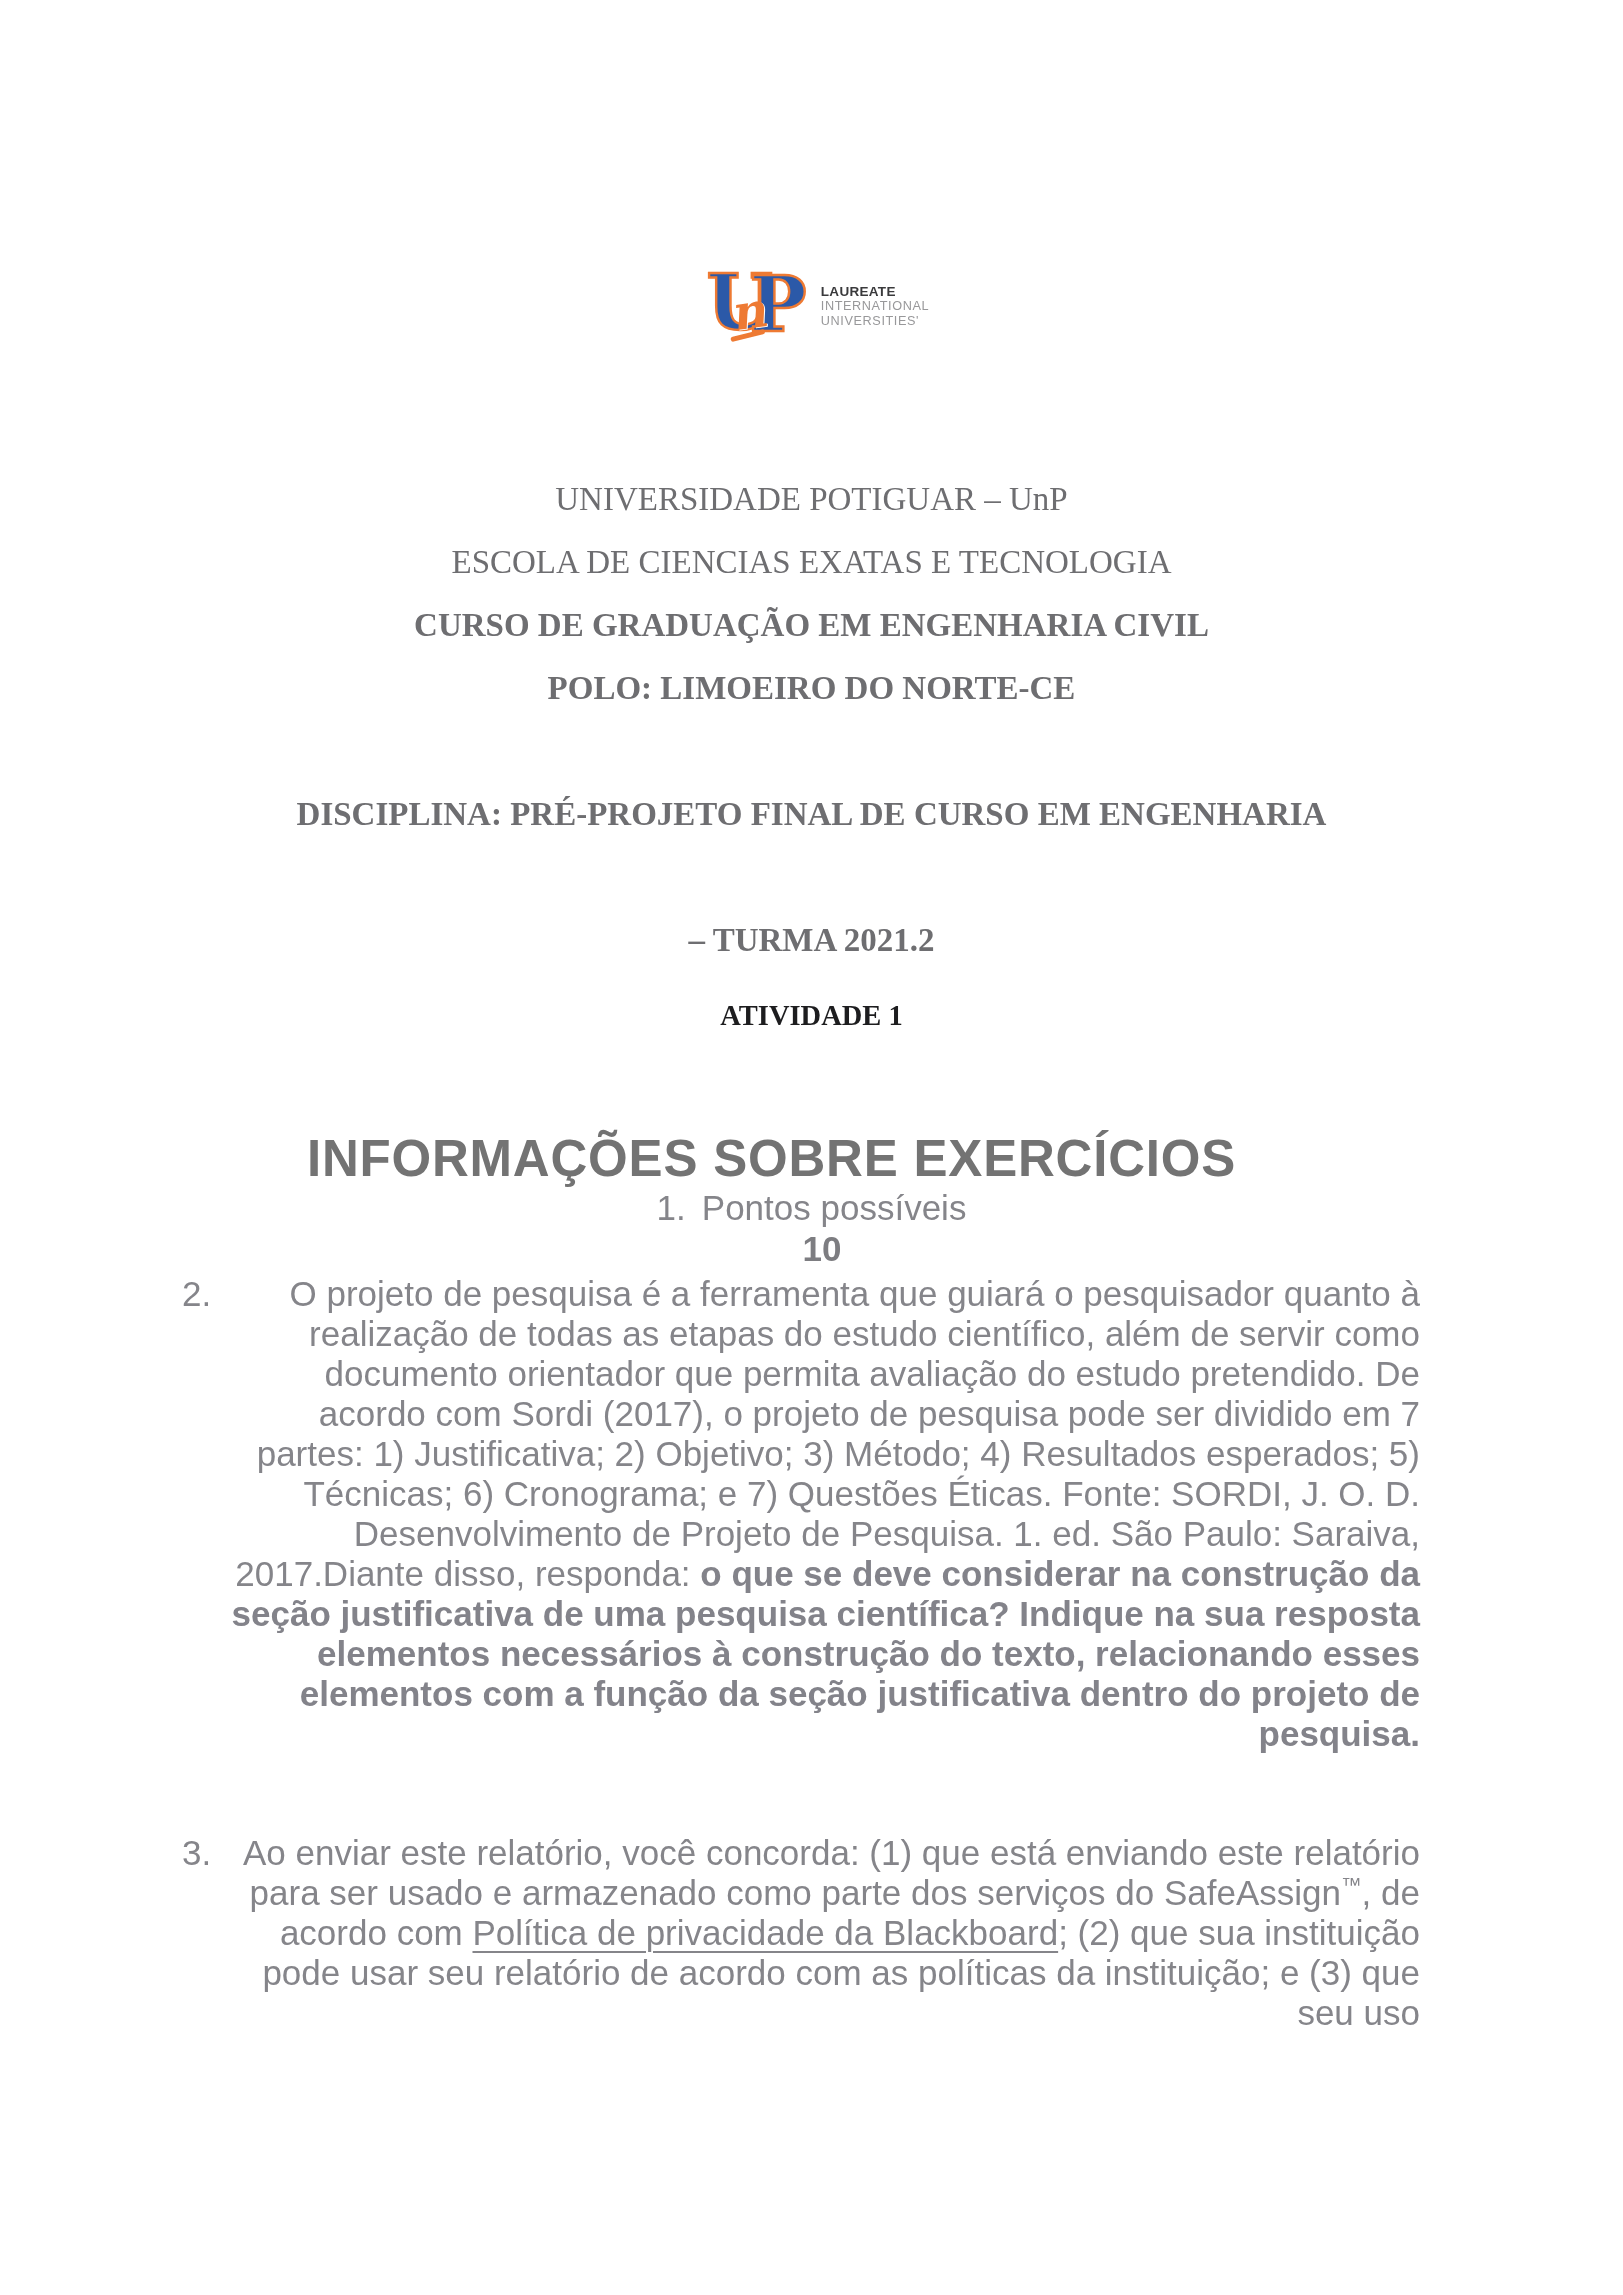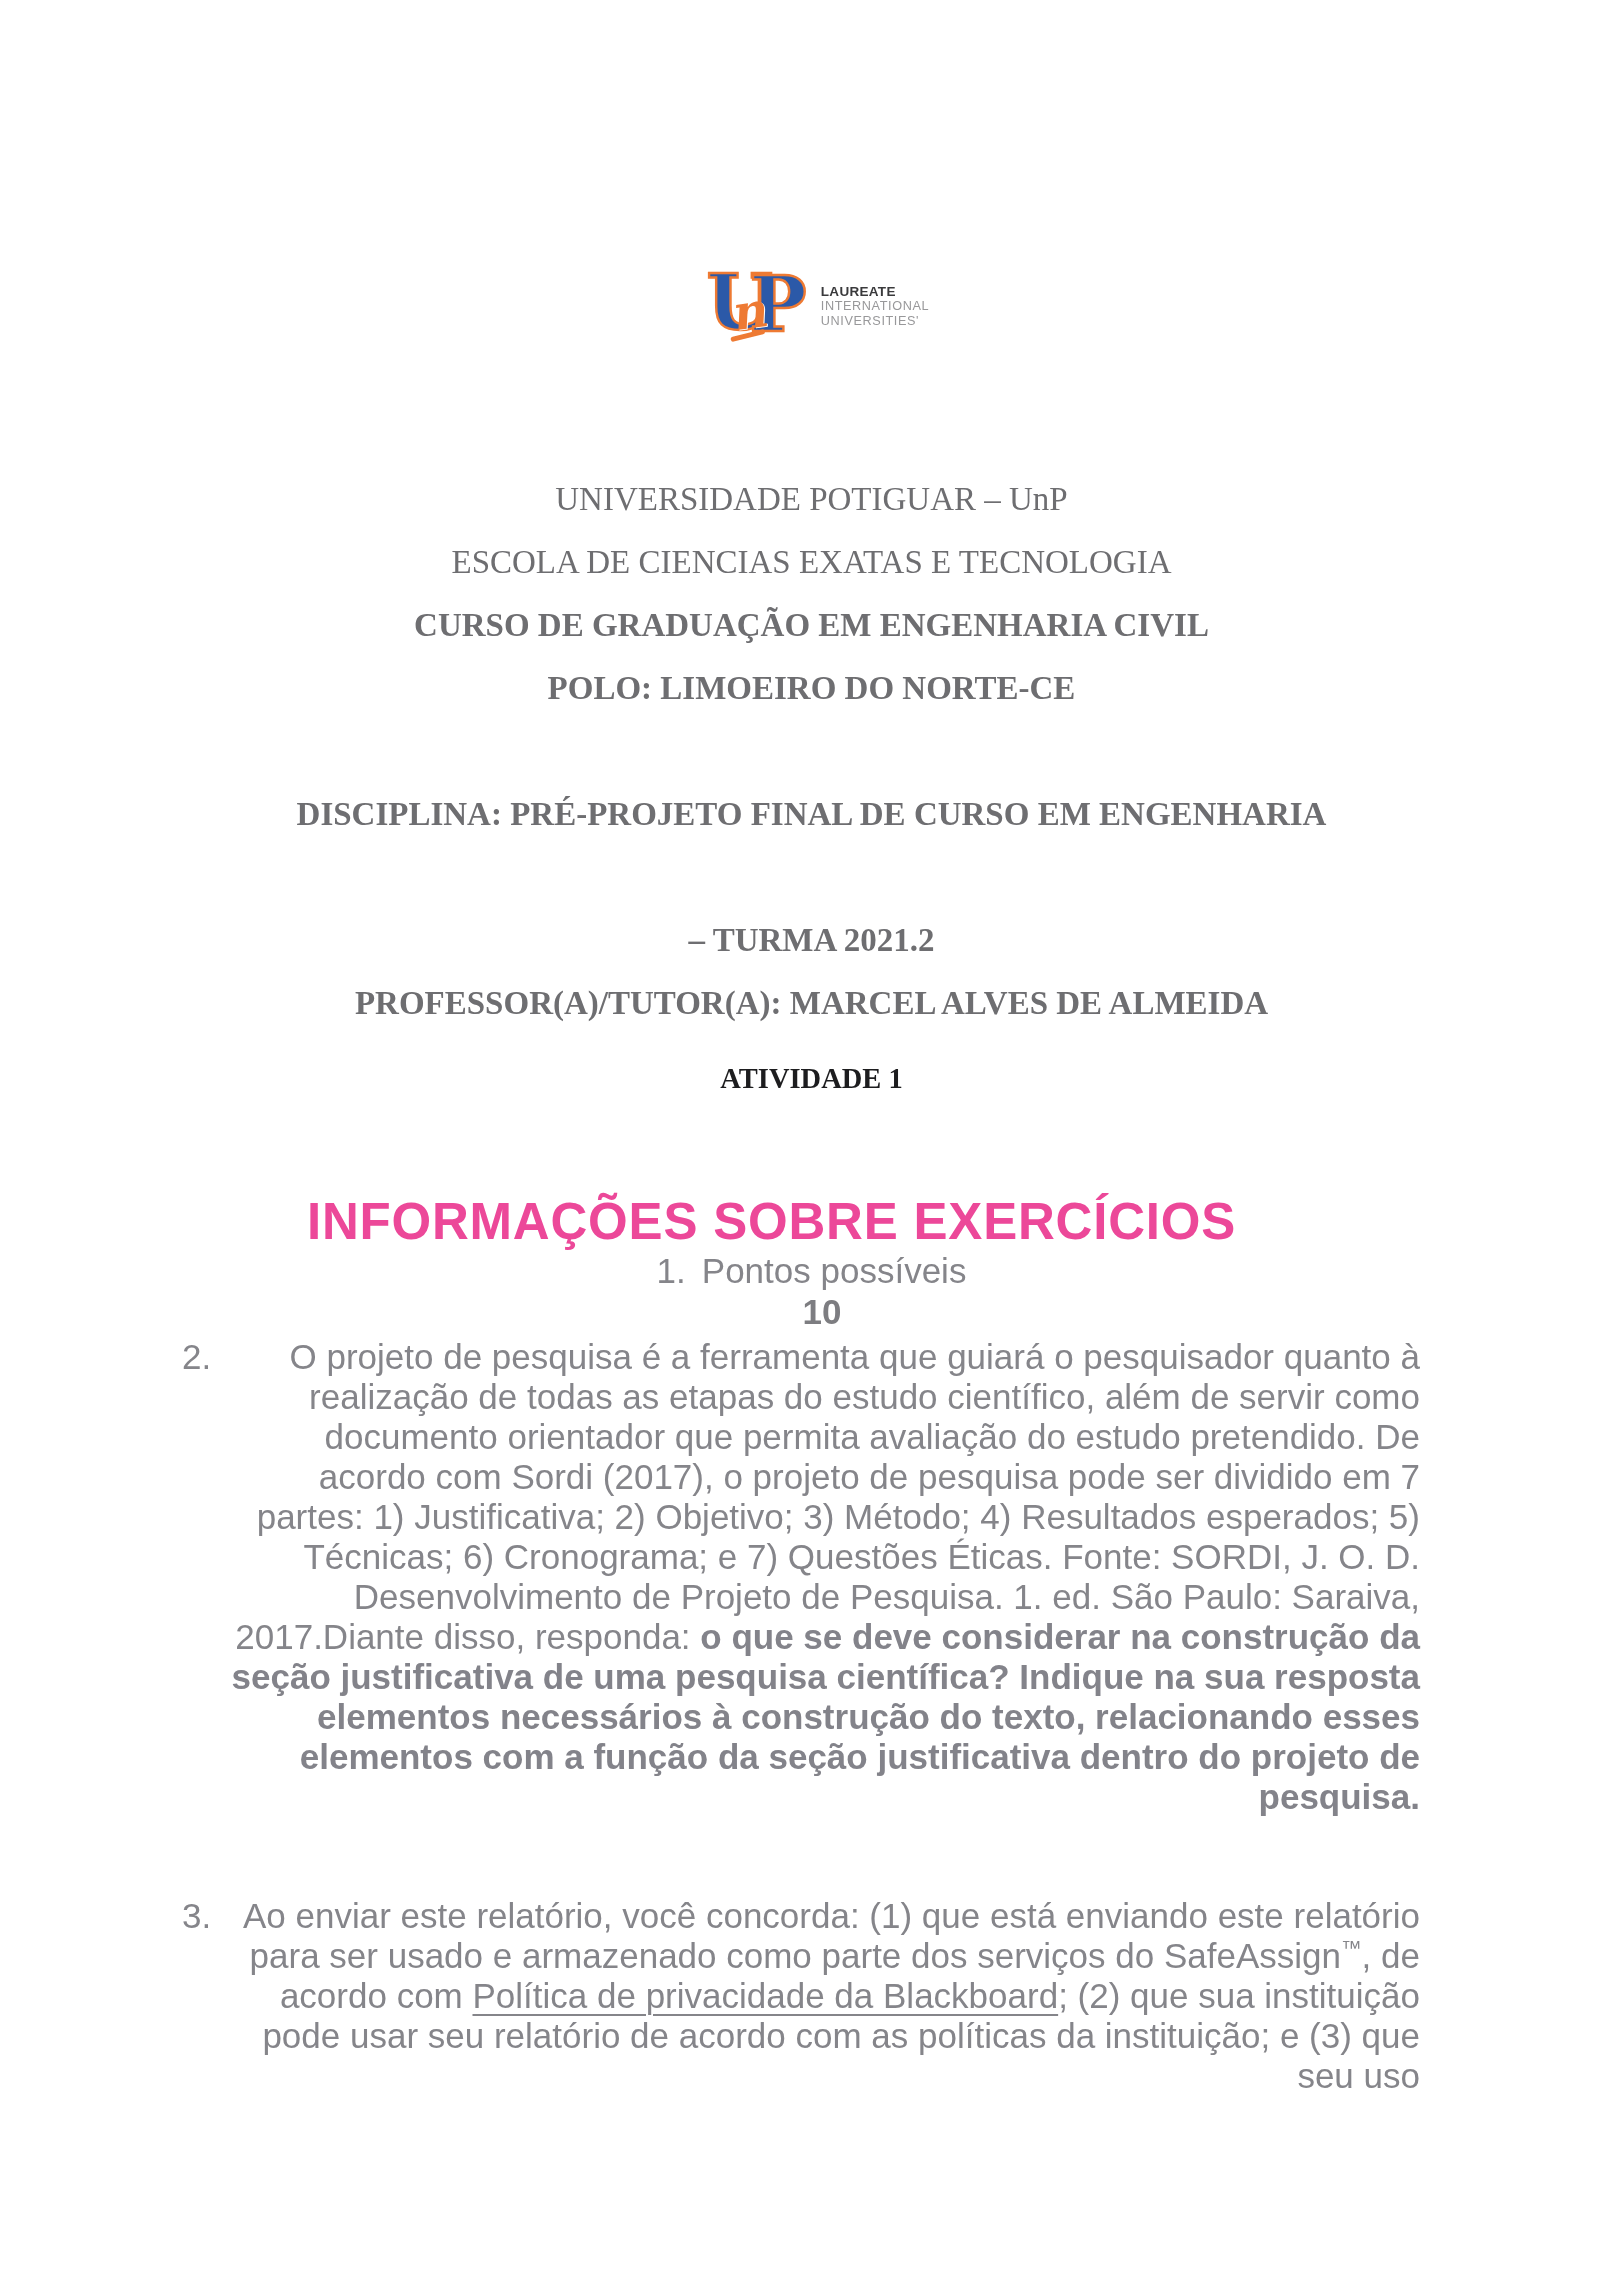--- a/index.html
+++ b/index.html
@@ -97,21 +97,21 @@
 
   
   .info-title {
     margin-top: 83px;
     text-align: center;
     padding-right: 80px;
     font-size: 51px;
     line-height: 57px;
     font-weight: bold;
     letter-spacing: 0.8px;
-    color: #ec4899;
+    color: #737373;
   }
   .points-line {
     text-align: center;
     font-size: 35px;
     line-height: 41px;
     color: #85858a;
   }
   .points-number { margin-right: 16px; }
   .points-value {
     text-align: center;
@@ -167,21 +167,20 @@
     </div>
   </div>
 
   <div class="header-block">
     <div class="h-line">UNIVERSIDADE POTIGUAR – UnP</div>
     <div class="h-line">ESCOLA DE CIENCIAS EXATAS E TECNOLOGIA</div>
     <div class="h-line h-bold">CURSO DE GRADUAÇÃO EM ENGENHARIA CIVIL</div>
     <div class="h-line h-bold">POLO: LIMOEIRO DO NORTE-CE</div>
     <div class="h-line h-bold h-space-before">DISCIPLINA: PRÉ-PROJETO FINAL DE CURSO EM ENGENHARIA</div>
     <div class="h-line h-bold h-space-before">– TURMA 2021.2</div>
-    <div class="h-line h-bold">PROFESSOR(A)/TUTOR(A): MARCEL ALVES DE ALMEIDA</div>
     <div class="h-line h-activity">ATIVIDADE 1</div>
   </div>
 
   <div class="info-title">INFORMAÇÕES SOBRE EXERCÍCIOS</div>
 
   <div class="points-line">
     <span class="points-number">1.</span><span>Pontos possíveis</span>
   </div>
   <div class="points-value">10</div>
 

